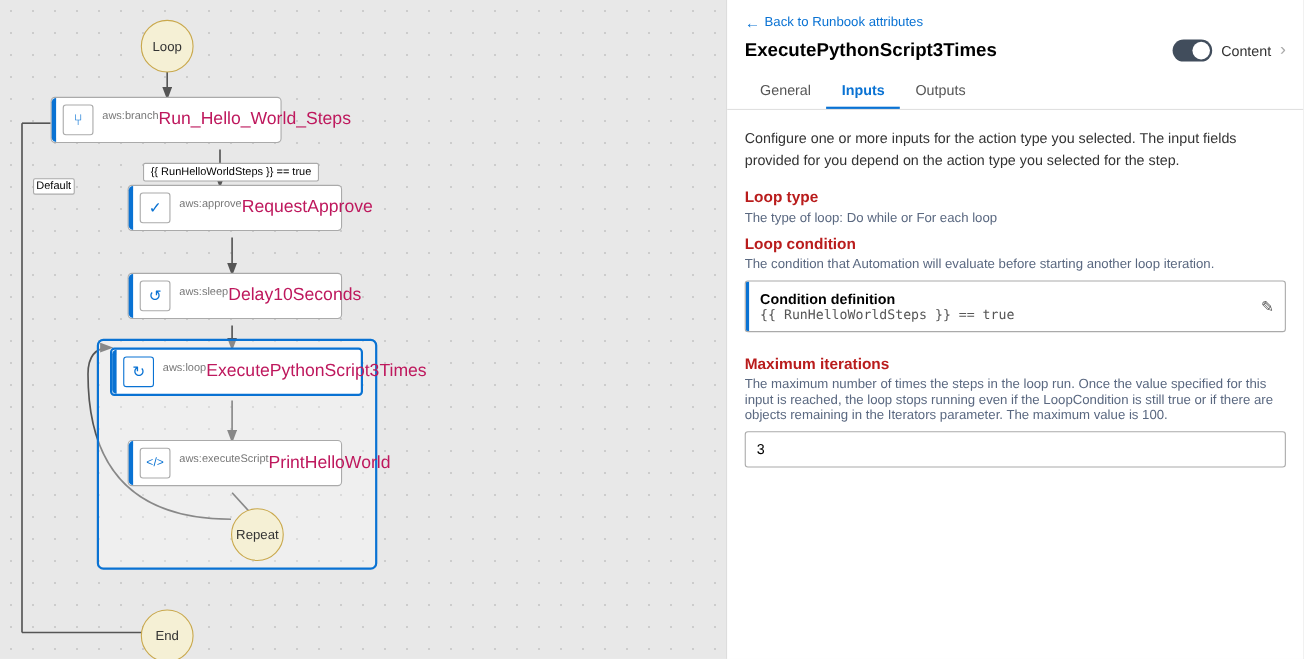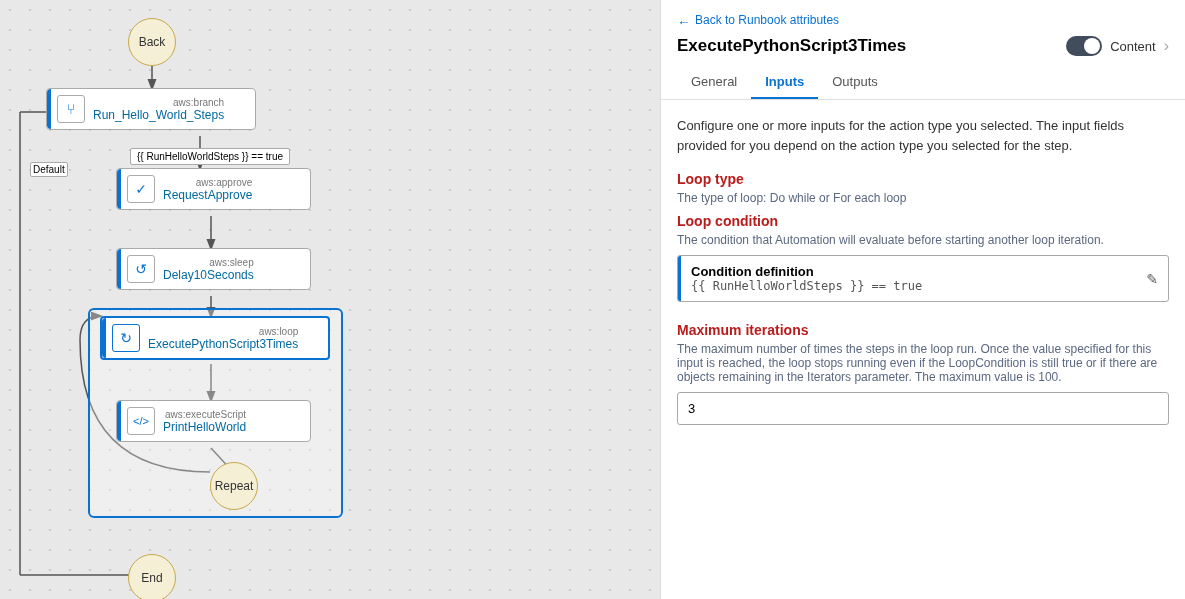--- a/index.html
+++ b/index.html
@@ -254,32 +254,31 @@
       align-items: center;
       justify-content: center;
       font-size: 14px;
       background: #fff;
       color: #0972d3;
       flex-shrink: 0;
     }
 
     .node-text {
       display: flex;
-      flex-direction: column;
-      text-align: right;
+      flex-direction: row;
     }
 
     .node-type {
       font-size: 10px;
       color: #777;
     }
 
     .node-name {
-      font-size: 12px;
-      color: #0369a1;
+      font-size: 16px;
+      color: #be185d;
       font-weight: 500;
     }
 
     .node-handle {
       width: 4px;
       height: 100%;
       position: absolute;
       left: 0;
       top: 0;
       border-radius: 4px 0 0 4px;
@@ -345,21 +344,21 @@
       <line x1="20" y1="112" x2="20" y2="575" stroke="#555" stroke-width="1.5"></line>
       <line x1="20" y1="575" x2="152" y2="575" stroke="#555" stroke-width="1.5" marker-end="url(#arrow)"></line>
       <defs>
         <marker id="arrow" markerWidth="8" markerHeight="8" refX="6" refY="3" orient="auto">
           <path d="M0,0 L0,6 L8,3 z" fill="#555"></path>
         </marker>
       </defs>
     </svg>
 
     <div class="circle-node" style="left:128px; top:18px;">
-      <span>Back</span>
+      <span>Loop</span>
     </div>
 
     <div class="node" style="left:46px; top:88px; width:210px;">
       <div class="node-handle blue"></div>
       <div class="node-icon">⑂</div>
       <div class="node-text">
         <span class="node-type">aws:branch</span>
         <span class="node-name">Run_Hello_World_Steps</span>
       </div>
     </div>

